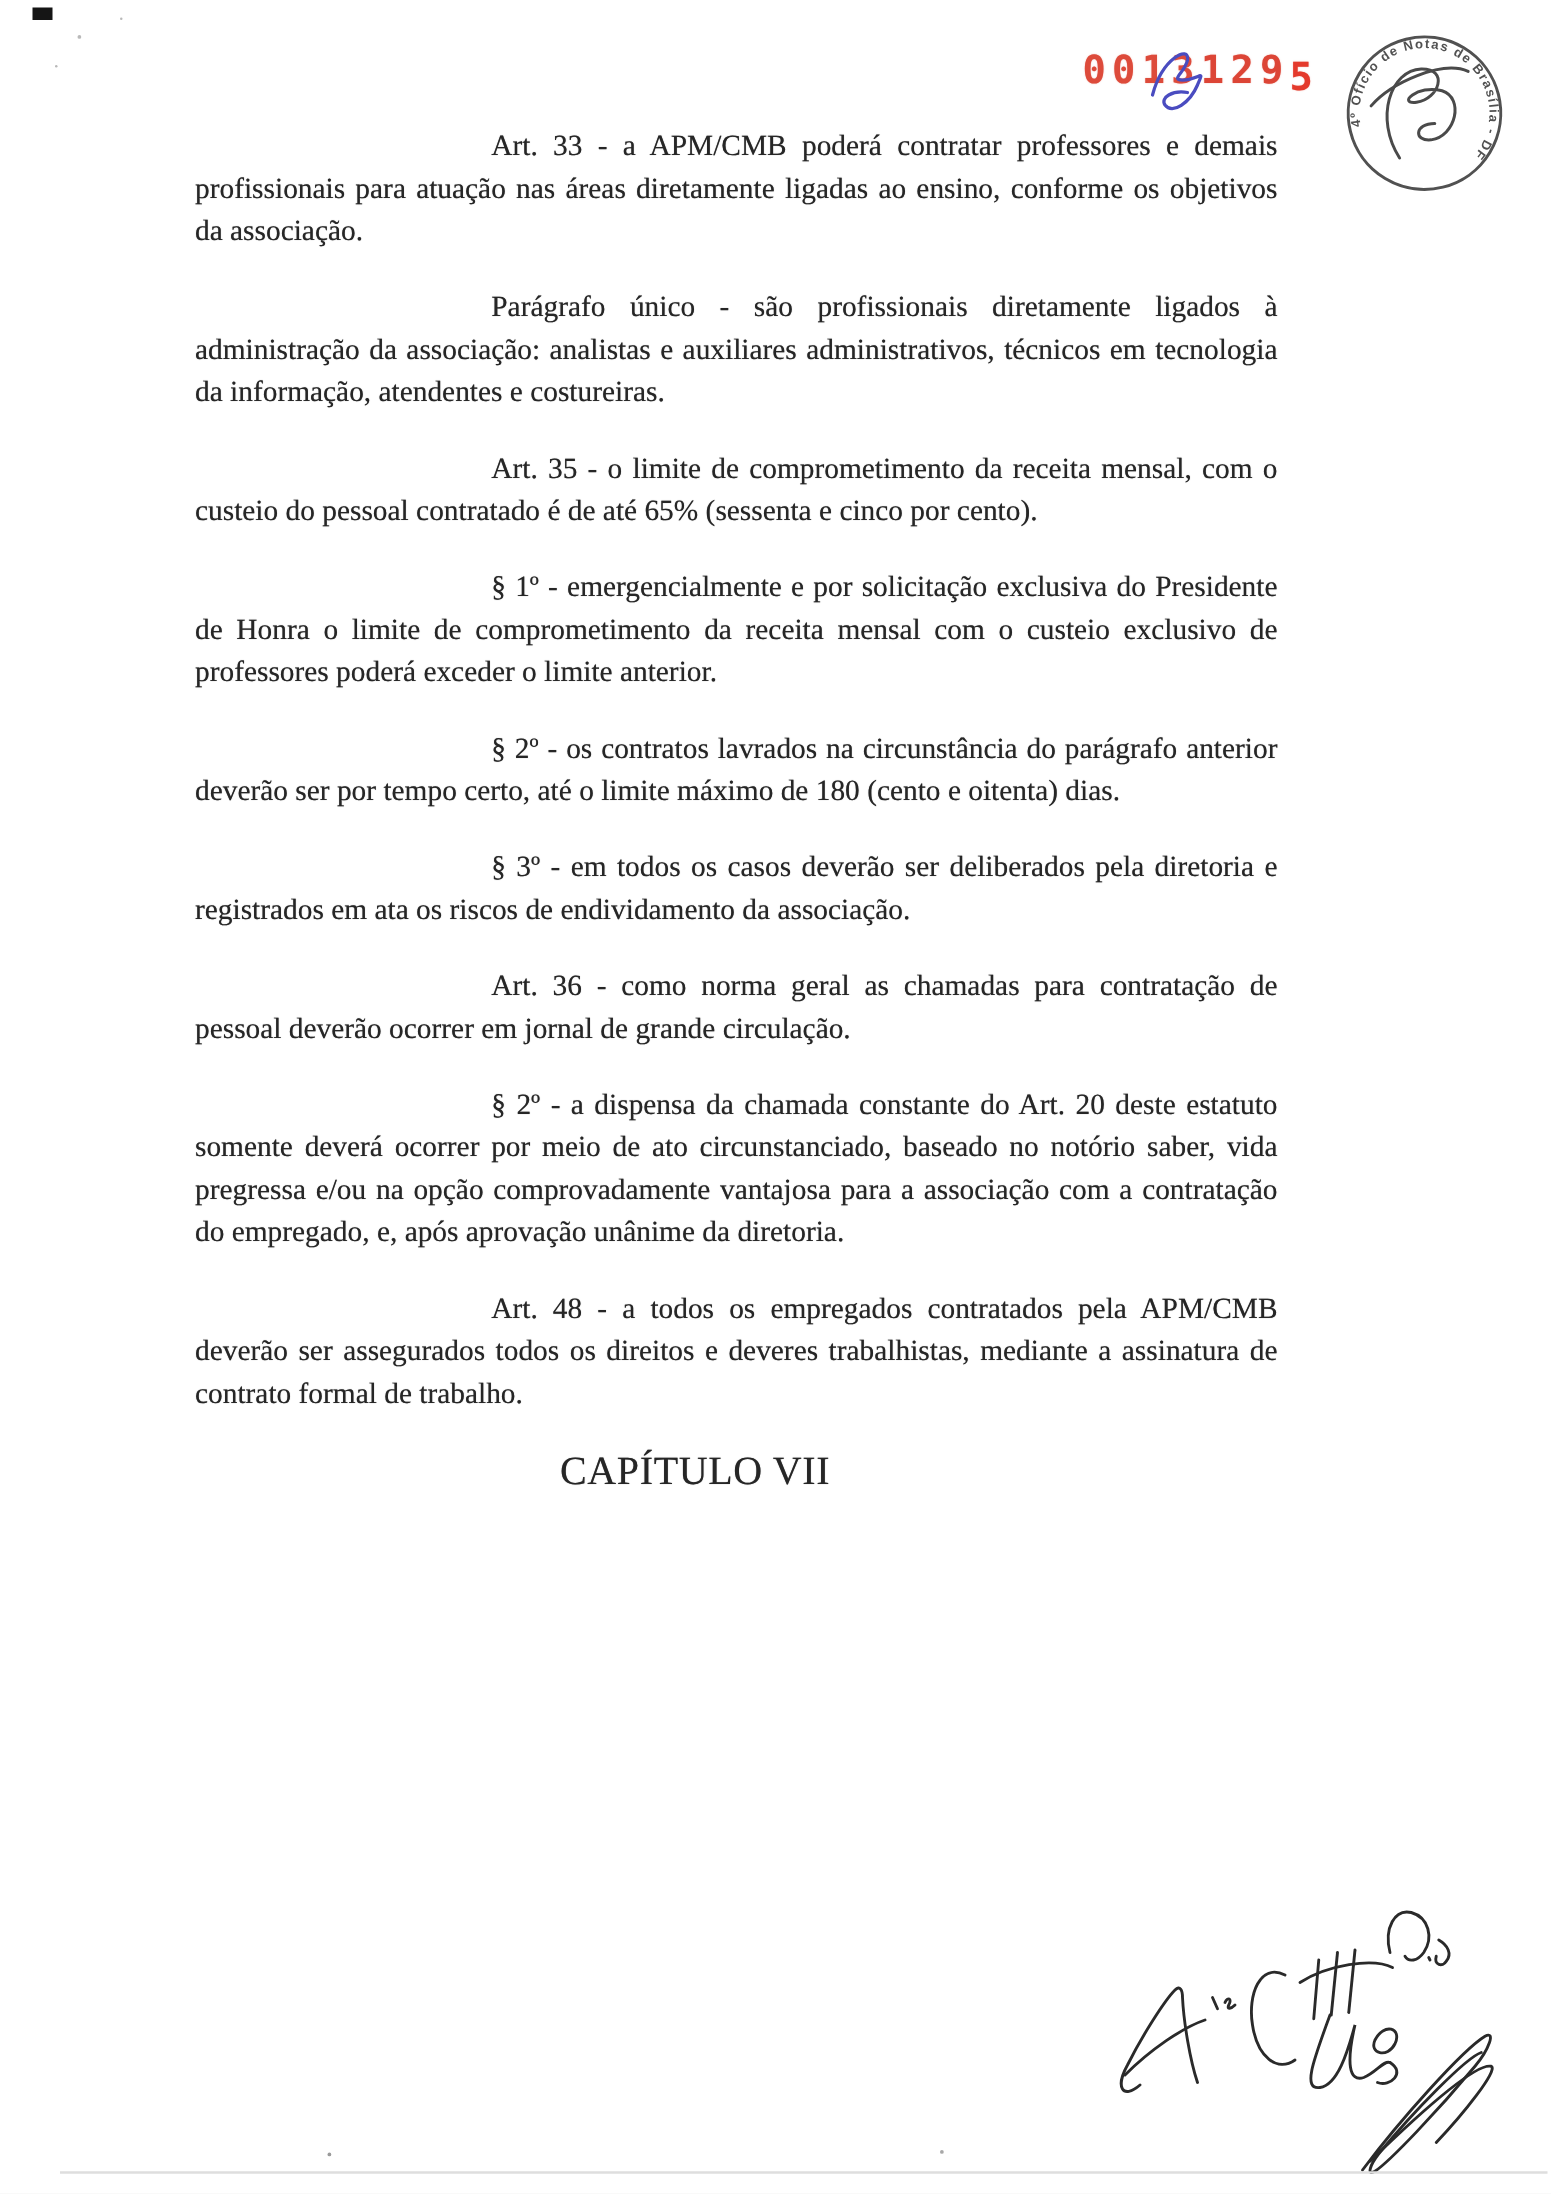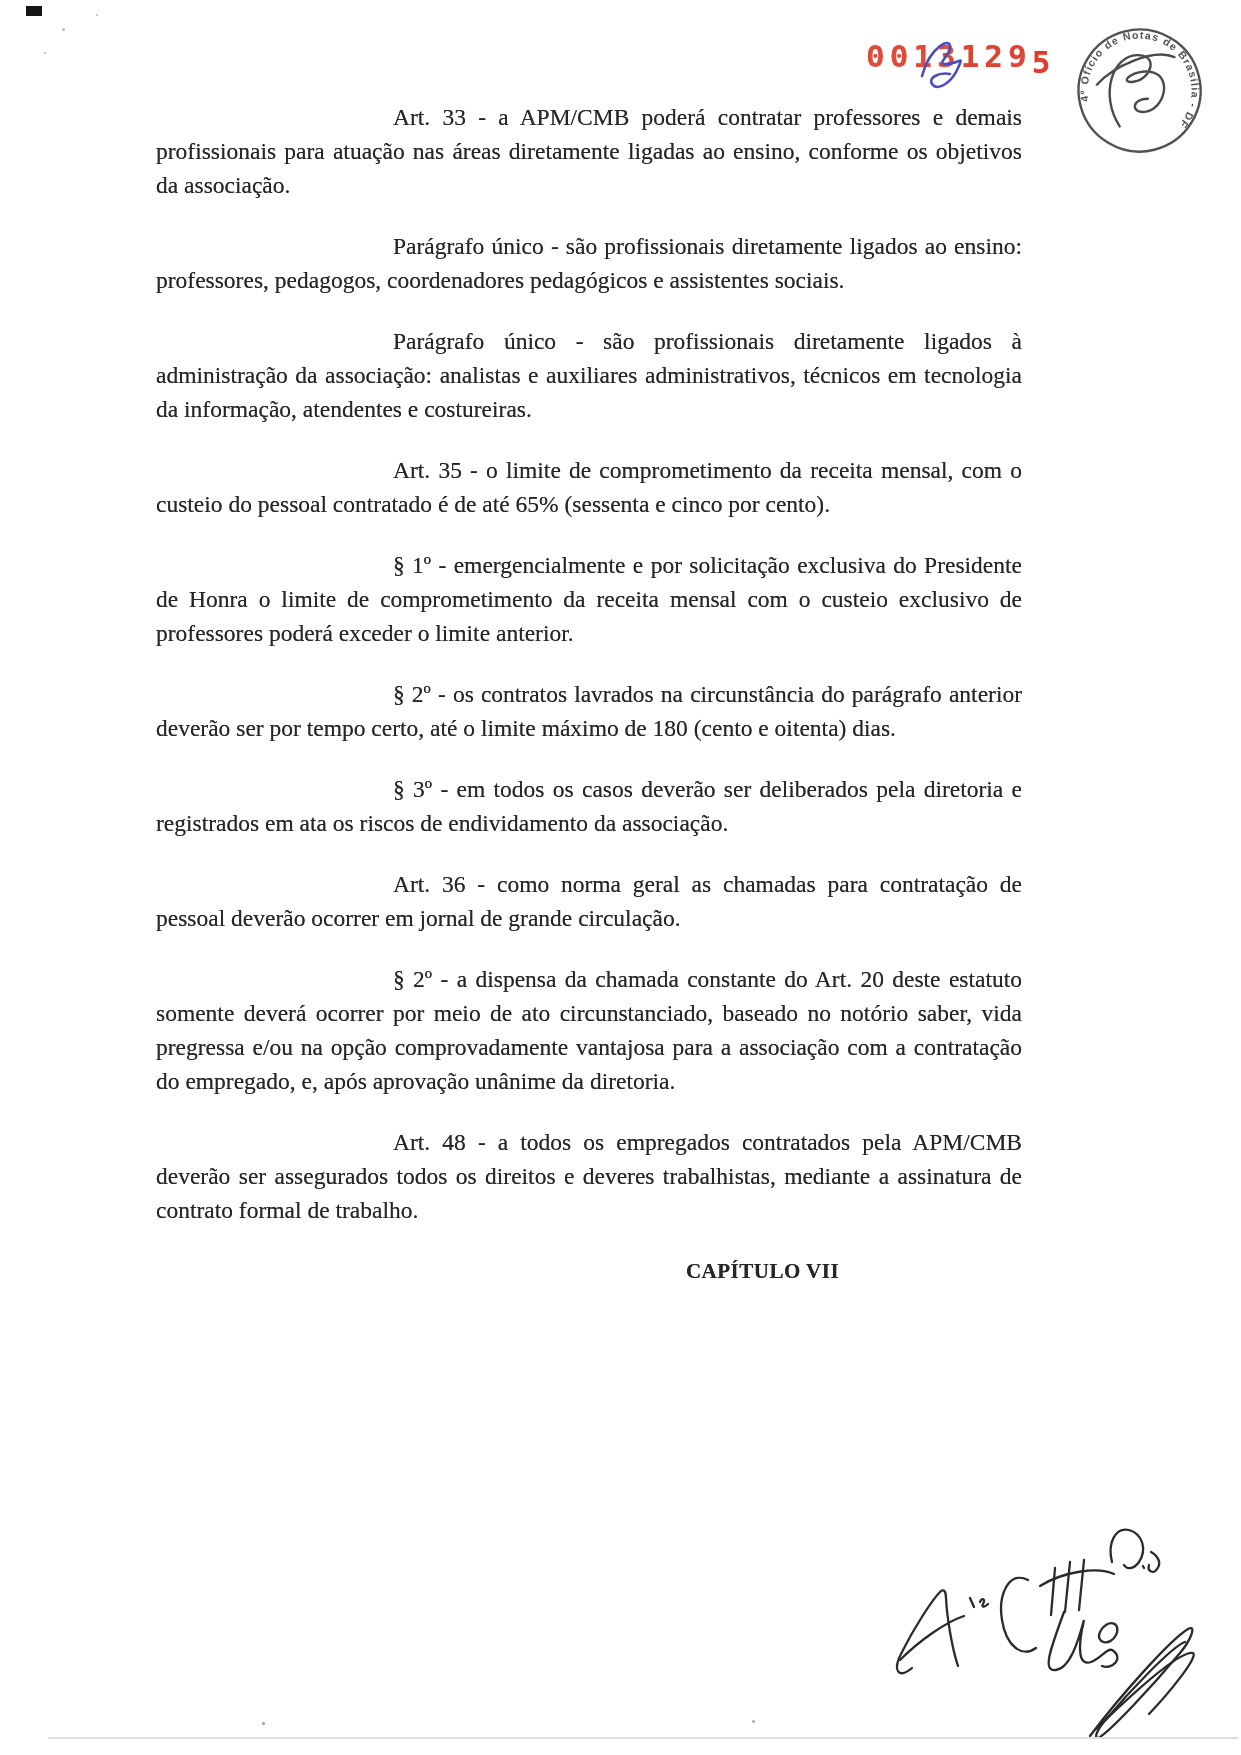--- a/index.html
+++ b/index.html
@@ -37,24 +37,23 @@
   .doc{
     position:absolute;left:128px;top:100px;width:866px;
     font-size:23.5px;line-height:34px;
     text-align:justify;
     text-shadow:0 0 .6px rgba(35,35,35,.65);
     margin-left:28px;
   }
   .doc p{margin:0 0 27px 0;text-indent:237px;}
   .chapter{
     margin-top:58px;
-    text-align:center;
     transform:translateX(55px);
-    font-weight:bold;
-    font-size:21px;
+    font-weight:normal;
+    font-size:32px;
     letter-spacing:.5px;
     text-indent:0;
   }
   
   .signatures{position:absolute;left:850px;top:1500px;}
   
   .scan-line{position:absolute;left:48px;top:1737px;width:1190px;height:2px;background:#dedede;}
   .bdot1{position:absolute;left:262px;top:1722px;width:3px;height:3px;background:#9a9a9a;border-radius:50%;}
   .bdot2{position:absolute;left:752px;top:1720px;width:3px;height:3px;background:#a8a8a8;border-radius:50%;}
 </style>
@@ -81,21 +80,20 @@
       <textPath href="#ringpath" startOffset="2">4º Ofício de Notas de Brasília - DF</textPath>
     </text>
     <g fill="none" stroke="#2b2b2b" stroke-width="2.4" stroke-linecap="round">
       <path d="M 40,98 C 28,62 50,28 74,33 C 96,38 82,60 64,58 C 48,56 68,44 86,54 C 102,64 88,92 68,90 C 54,88 58,74 74,78"></path>
       <path d="M 28,52 C 48,38 92,30 110,44"></path>
     </g>
   </svg>
 
   <div class="doc">
     <p>Art. 33 - a APM/CMB poderá contratar professores e demais profissionais para atuação nas áreas diretamente ligadas ao ensino, conforme os objetivos da associação.</p>
-    <p>Parágrafo único - são profissionais diretamente ligados ao ensino: professores, pedagogos, coordenadores pedagógicos e assistentes sociais.</p>
     <p>Parágrafo único - são profissionais diretamente ligados à administração da associação: analistas e auxiliares administrativos, técnicos em tecnologia da informação, atendentes e costureiras.</p>
     <p>Art. 35 - o limite de comprometimento da receita mensal, com o custeio do pessoal contratado é de até 65% (sessenta e cinco por cento).</p>
     <p>§ 1º - emergencialmente e por solicitação exclusiva do Presidente de Honra o limite de comprometimento da receita mensal com o custeio exclusivo de professores poderá exceder o limite anterior.</p>
     <p>§ 2º - os contratos lavrados na circunstância do parágrafo anterior deverão ser por tempo certo, até o limite máximo de 180 (cento e oitenta) dias.</p>
     <p>§ 3º - em todos os casos deverão ser deliberados pela diretoria e registrados em ata os riscos de endividamento da associação.</p>
     <p>Art. 36 - como norma geral as chamadas para contratação de pessoal deverão ocorrer em jornal de grande circulação.</p>
     <p>§ 2º - a dispensa da chamada constante do Art. 20 deste estatuto somente deverá ocorrer por meio de ato circunstanciado, baseado no notório saber, vida pregressa e/ou na opção comprovadamente vantajosa para a associação com a contratação do empregado, e, após aprovação unânime da diretoria.</p>
     <p>Art. 48 - a todos os empregados contratados pela APM/CMB deverão ser assegurados todos os direitos e deveres trabalhistas, mediante a assinatura de contrato formal de trabalho.</p>
     <p class="chapter">CAPÍTULO VII</p>
   </div>

